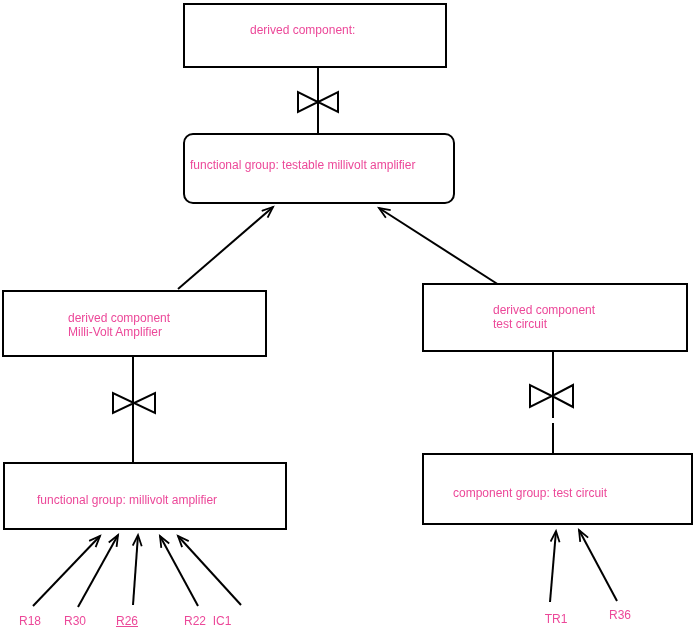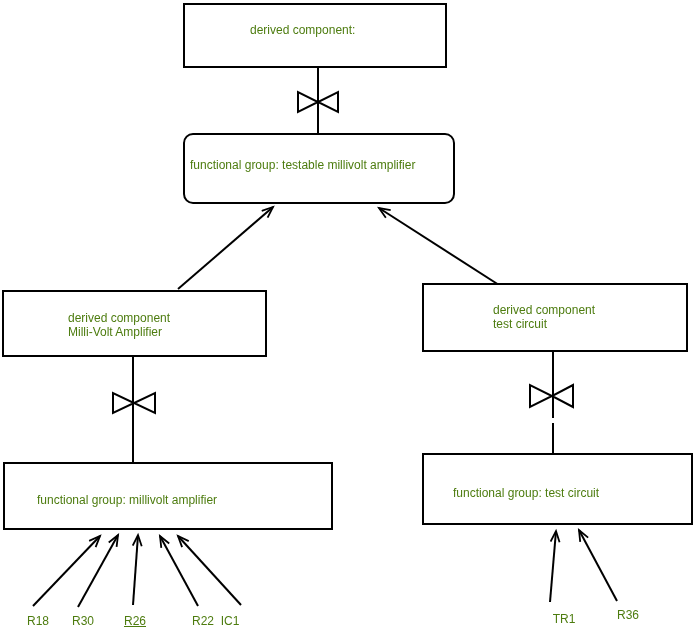--- a/index.html
+++ b/index.html
@@ -7,21 +7,21 @@
     padding: 0;
     background: #ffffff;
   }
   .stage {
     position: relative;
     width: 698px;
     height: 631px;
     background: #ffffff;
     font-family: "Liberation Sans", "DejaVu Sans", sans-serif;
     font-size: 12px;
-    color: #4d7c0f;
+    color: #ec4899;
     overflow: hidden;
   }
   .overlay {
     position: absolute;
     left: 0; top: 0;
     width: 698px; height: 631px;
   }
   .ln {
     stroke: #000000;
     stroke-width: 2;
@@ -42,38 +42,37 @@
   }
   .node-text {
     position: absolute;
     white-space: nowrap;
     line-height: 17px;
   }
   .n-top-derived      { left: 183px; top: 3px;   width: 264px; height: 65px; }
   .n-top-functional   { left: 183px; top: 133px; width: 272px; height: 71px; border-radius: 10px; }
   .n-left-derived     { left: 2px;   top: 290px; width: 265px; height: 67px; }
   .n-right-derived    { left: 422px; top: 283px; width: 266px; height: 69px; }
-  .n-left-functional  { left: 3px;   top: 462px; width: 330px; height: 68px; }
+  .n-left-functional  { left: 3px;   top: 462px; width: 284px; height: 68px; }
   .n-right-functional { left: 422px; top: 453px; width: 271px; height: 72px; }
 
   .n-top-derived      .node-text { left: 65px; top: 17px; line-height: 17px; }
   .n-top-functional   .node-text { left: 5px;  top: 22px; }
   .n-left-derived     .node-text { left: 64px; top: 19px; line-height: 14px; }
   .n-right-derived    .node-text { left: 69px; top: 18px; line-height: 14px; }
   .n-left-functional  .node-text { left: 32px; top: 28px; }
   .n-right-functional .node-text { left: 29px; top: 30px; }
 
   .indent1 { margin-left: 3px; }
 
   .leaf {
     position: absolute;
     transform: translateX(-50%);
     white-space: nowrap;
     z-index: 2;
-    margin-left: 8px;
   }
   .l-r18 { left: 30px;  top: 614px; }
   .l-r30 { left: 75px;  top: 614px; }
   .l-r26 { left: 127px; top: 614px; text-decoration: underline; }
   .l-r22 { left: 195px; top: 614px; }
   .l-ic1 { left: 222px; top: 614px; }
   .l-tr1 { left: 556px; top: 612px; }
   .l-r36 { left: 620px; top: 608px; }
 </style>
 </head>
@@ -172,21 +171,21 @@
   </div>
 
   <div class="node n-left-functional">
     <div class="node-text">
       <div>functional group: millivolt amplifier</div>
     </div>
   </div>
 
   <div class="node n-right-functional">
     <div class="node-text">
-      <div>functional group: test circuit</div>
+      <div>component group: test circuit</div>
     </div>
   </div>
 
   <div class="leaf l-r18">R18</div>
   <div class="leaf l-r30">R30</div>
   <div class="leaf l-r26">R26</div>
   <div class="leaf l-r22">R22</div>
   <div class="leaf l-ic1">IC1</div>
   <div class="leaf l-tr1">TR1</div>
   <div class="leaf l-r36">R36</div>

